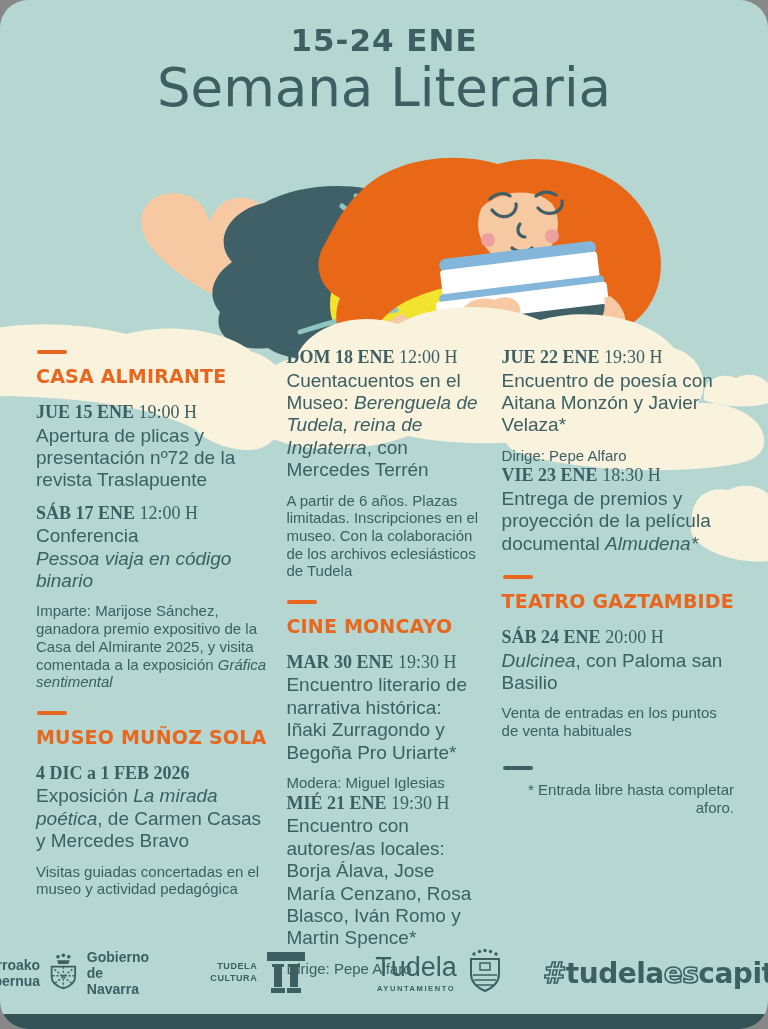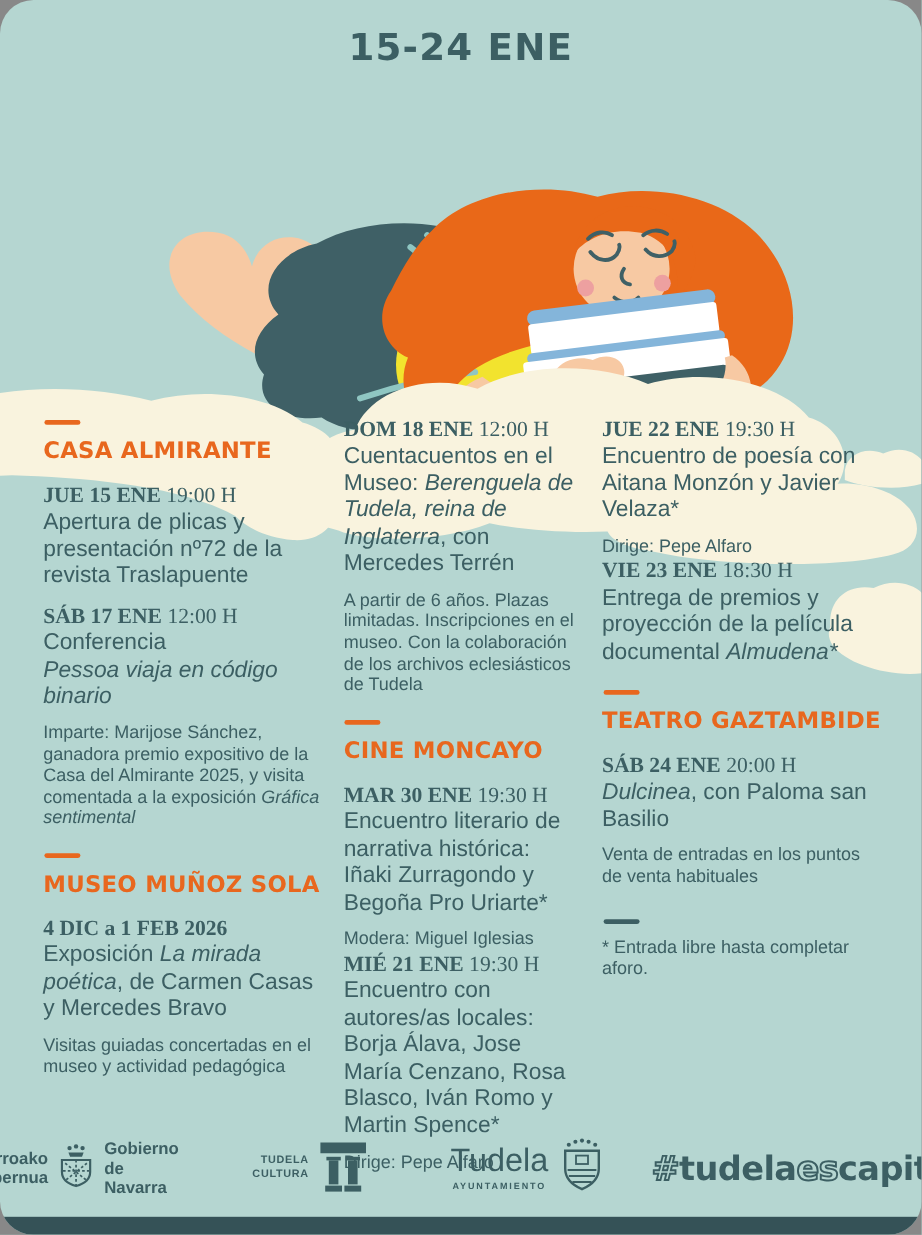--- a/index.html
+++ b/index.html
@@ -23,21 +23,21 @@
   .dash.dark{background:var(--ink);}
   .venue{margin:20px 0 14px;}
   .col > .venue:first-child{margin-top:4px;}
   .venue h3{margin:0;font-family:"DejaVu Sans",sans-serif;font-size:19px;font-weight:800;letter-spacing:.2px;color:var(--orange);white-space:nowrap;}
   .event-head{font-family:Liberation Serif, serif;font-size:18px;line-height:1.25;white-space:nowrap;}
   .event-head .d{font-weight:800;}
   .event-head .t{font-weight:400;}
   .event-body{margin:1px 0 0;font-size:19px;line-height:1.18;font-weight:400;}
   .event-body em, .note em{font-style:italic;}
   .note{margin:2px 0 0;font-size:15px;line-height:1.18;font-weight:400;}
-  .footnote{margin-top:26px;}
+  .footnote{margin-top:26px;text-align:right;}
   
   .footer{position:absolute;left:0;top:942px;width:100%;display:flex;justify-content:center;align-items:center;gap:32px;z-index:2;color:var(--ink);}
   .lg{display:flex;align-items:center;gap:8px;}
   .nav-txt{font-size:14px;font-weight:700;line-height:1.15;}
   .nav-txt.r{text-align:left;}
   .nav-txt.l{text-align:right;}
   .cult-txt{font-size:9px;font-weight:700;letter-spacing:.6px;text-align:right;line-height:1.3;}
   .vdiv{width:2px;height:62px;background:var(--ink);opacity:.75;margin:0 2px;}
   .ayto-txt{text-align:center;}
   .ayto-name{font-size:27px;font-weight:500;line-height:1;}
@@ -90,20 +90,21 @@
       <path d="M-30,334 C20,320 78,322 126,334 C172,322 226,330 252,352 C282,360 292,386 276,406 C288,430 272,452 244,450 C222,448 206,440 196,430 C150,404 70,398 10,396 L-30,398 Z"></path>
       <path d="M254,432 C238,398 258,364 296,358 C308,326 356,310 398,324 C436,302 498,302 540,320 C588,306 650,318 674,348 C702,356 712,386 696,406 C680,428 648,432 622,424 C556,446 466,448 408,436 C368,452 306,452 282,442 C268,438 258,436 254,432 Z"></path>
       <path d="M704,392 C706,378 722,372 736,378 C752,370 768,378 772,390 L772,402 C750,410 718,406 704,400 Z"></path>
       <path d="M506,442 C498,424 512,408 534,410 C546,396 578,392 598,402 C622,390 658,392 678,406 C708,398 744,406 758,424 C770,440 764,458 744,462 C698,474 600,472 546,460 C524,456 510,452 506,442 Z"></path>
       <path d="M692,522 C690,500 706,486 728,490 C748,480 770,488 776,506 L776,560 C744,566 706,554 694,538 C690,532 690,527 692,522 Z"></path>
     </g>
   </svg>
 
   <div class="header">
     <div class="date-range">15-24 ENE</div>
+    <div class="title">Semana Literaria</div>
   </div>
 
   <div class="columns" id="columns">
       <div class="col">
         <div class="block venue">
           <div class="dash"></div>
           <h3>CASA ALMIRANTE</h3>
         </div>
         <div class="block event">
           <div class="event-head"><span class="d">JUE 15 ENE</span><span class="t"> 19:00 H</span></div>

